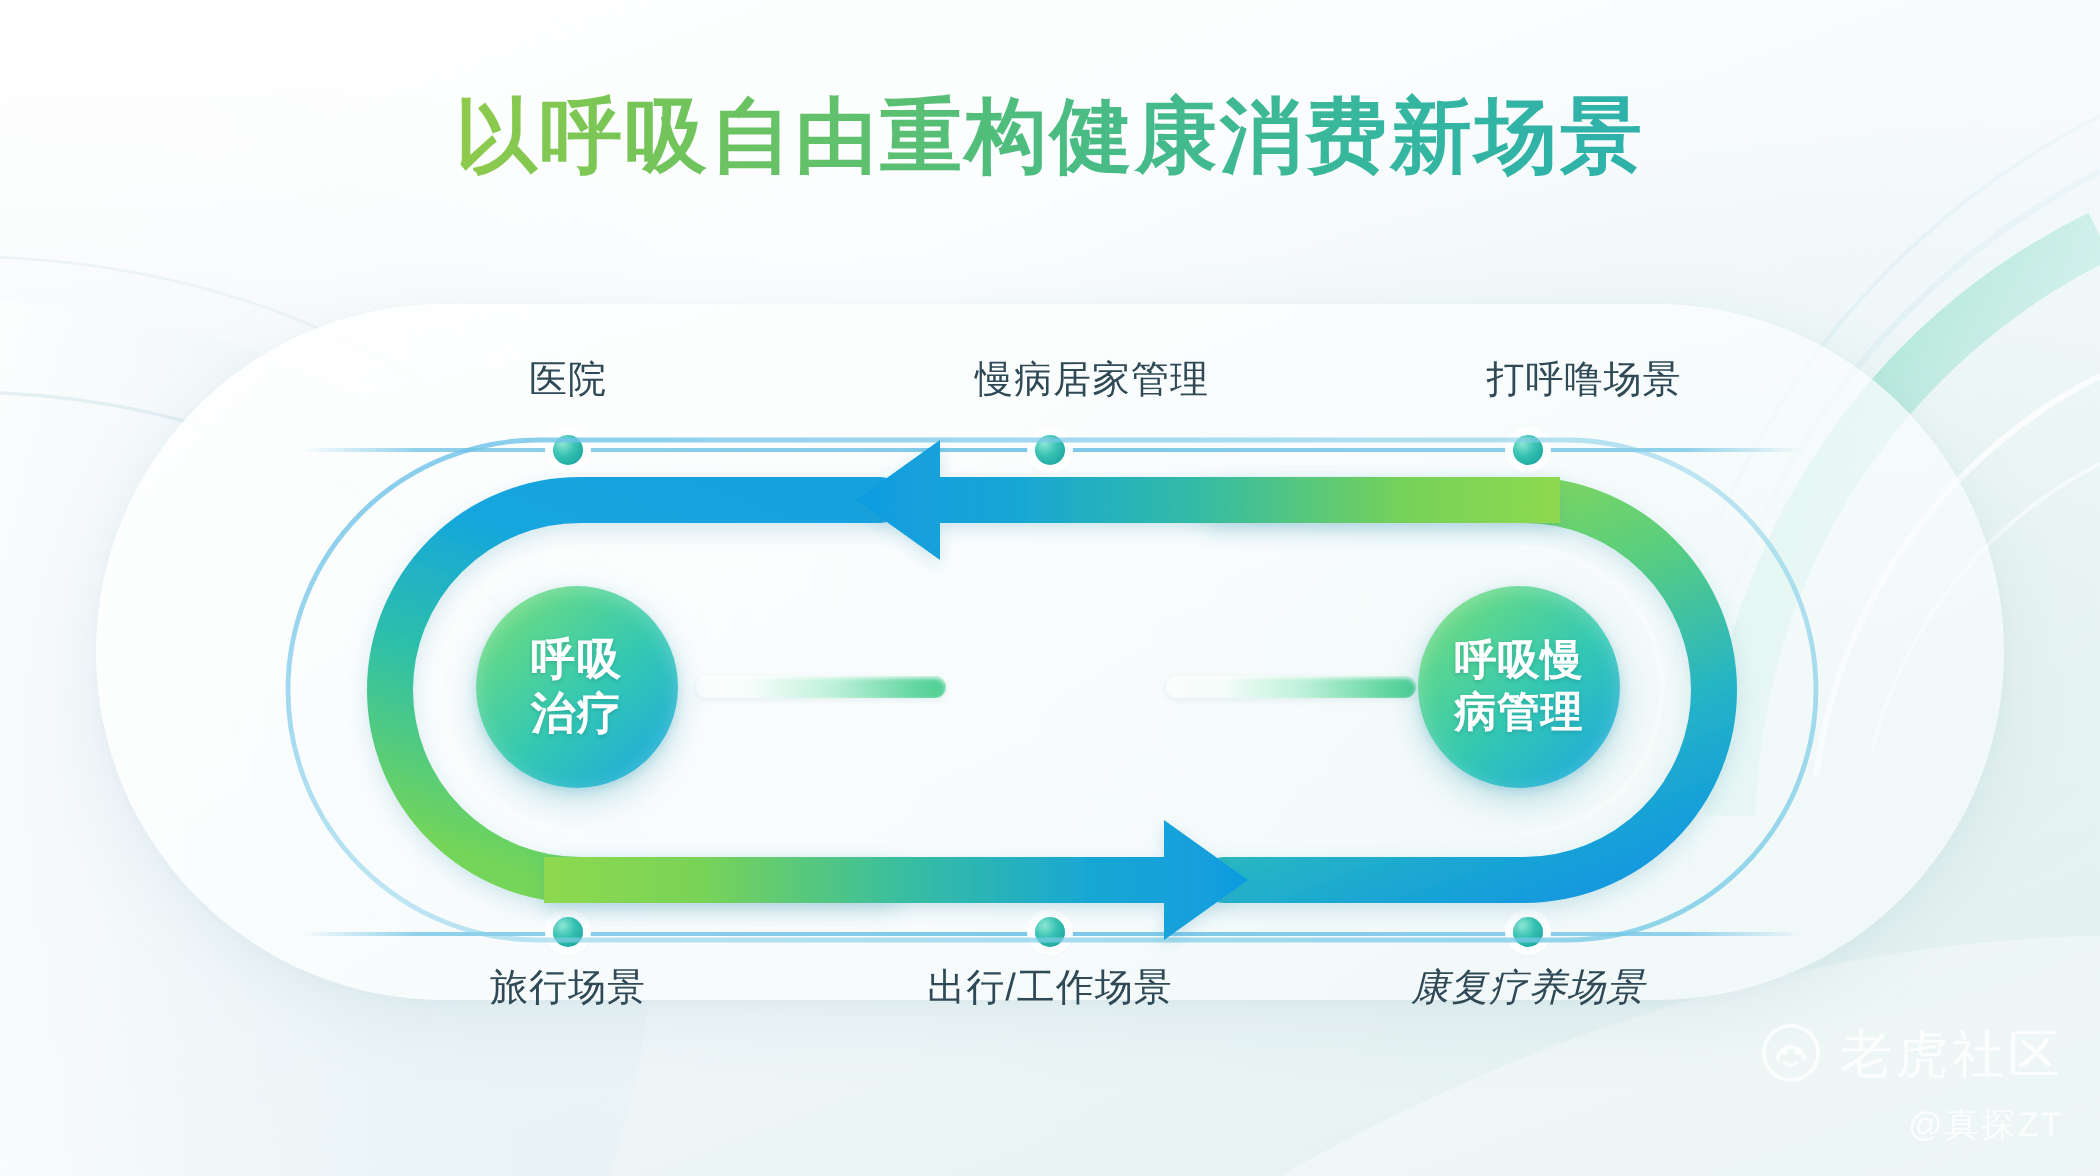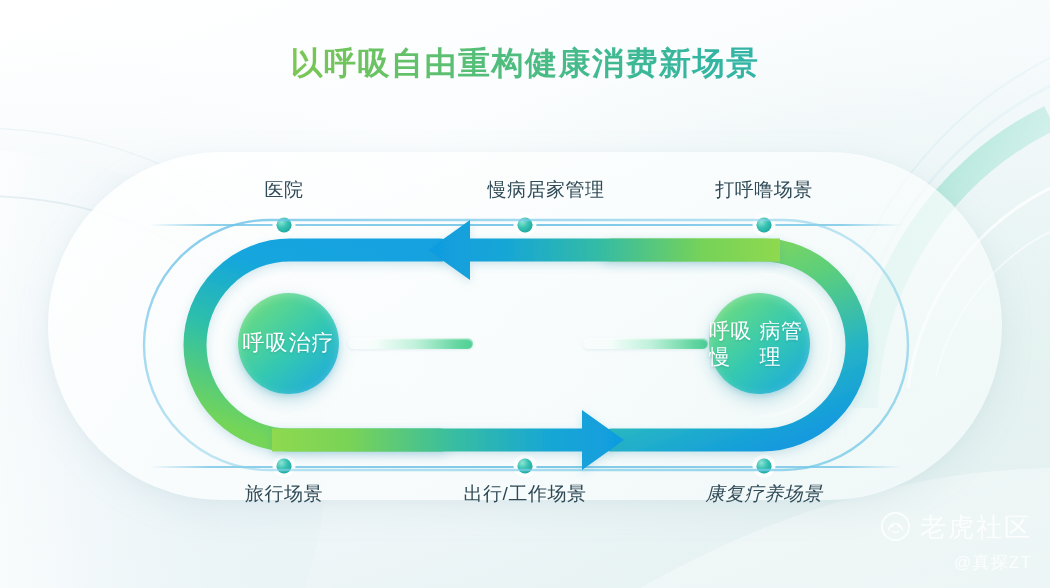--- a/index.html
+++ b/index.html
@@ -35,21 +35,21 @@
     width: 1050px; height: 588px;
     pointer-events: none;
   }
 
   
   #title {
     position: absolute;
     left: 0; top: 44px;
     width: 1050px;
     text-align: center;
-    font-size: 32px;
+    font-size: 41px;
     font-weight: bold;
     letter-spacing: 1.5px;
     line-height: 1.2;
     background: linear-gradient(95deg,
         #c3d63a 0%,
         #a8d13f 13%,
         #77c557 30%,
         #4fbd7d 48%,
         #35b6a0 66%,
         #2bb0ae 82%,
@@ -130,26 +130,26 @@
   }
   #connector-1 { left: 348px; top: 338px; width: 125px; }
   #connector-2 { left: 583px; top: 338px; width: 125px; }
 
   
   .node {
     position: absolute;
     width: 101px; height: 101px;
     border-radius: 50%;
     display: flex;
-    flex-direction: row;
+    flex-direction: column;
     align-items: center;
     justify-content: center;
     color: #ffffff;
     font-size: 22px;
-    font-weight: normal;
+    font-weight: bold;
     line-height: 1.22;
     letter-spacing: 1px;
     text-shadow: 0 1px 2px rgba(10,90,110,0.25);
     box-shadow:
       0 6px 16px rgba(40,150,175,0.28),
       0 2px 5px rgba(40,150,175,0.18),
       inset 0 2px 10px rgba(255,255,255,0.25);
     background: linear-gradient(138deg, #7ede73 0%, #58d592 26%, #34c8b2 55%, #24b3d0 82%, #1ea8da 100%);
   }
   .node.small-text { font-size: 21px; letter-spacing: 0.5px; }
@@ -237,21 +237,21 @@
 
   <div class="track" id="track-top"></div>
   <div class="track" id="track-bottom"></div>
 
   <div class="label label-top" style="left:284px;">医院</div>
   <div class="dot" style="left:284px; top:225px;"></div>
 
   <div class="label label-top" style="left:546px;">慢病居家管理</div>
   <div class="dot" style="left:525px; top:225px;"></div>
 
-  <div class="label label-top" style="left:764px;">打呼噜场景</div>
+  <div class="label label-top" style="left:792px;">打呼噜场景</div>
   <div class="dot" style="left:764px; top:225px;"></div>
 
   <div class="label label-bottom" style="left:284px;">旅行场景</div>
   <div class="dot" style="left:284px; top:466px;"></div>
 
   <div class="label label-bottom" style="left:525px;">出行/工作场景</div>
   <div class="dot" style="left:525px; top:466px;"></div>
 
   <div class="label label-bottom" style="left:764px;font-style:italic;">康复疗养场景</div>
   <div class="dot" style="left:764px; top:466px;"></div>

